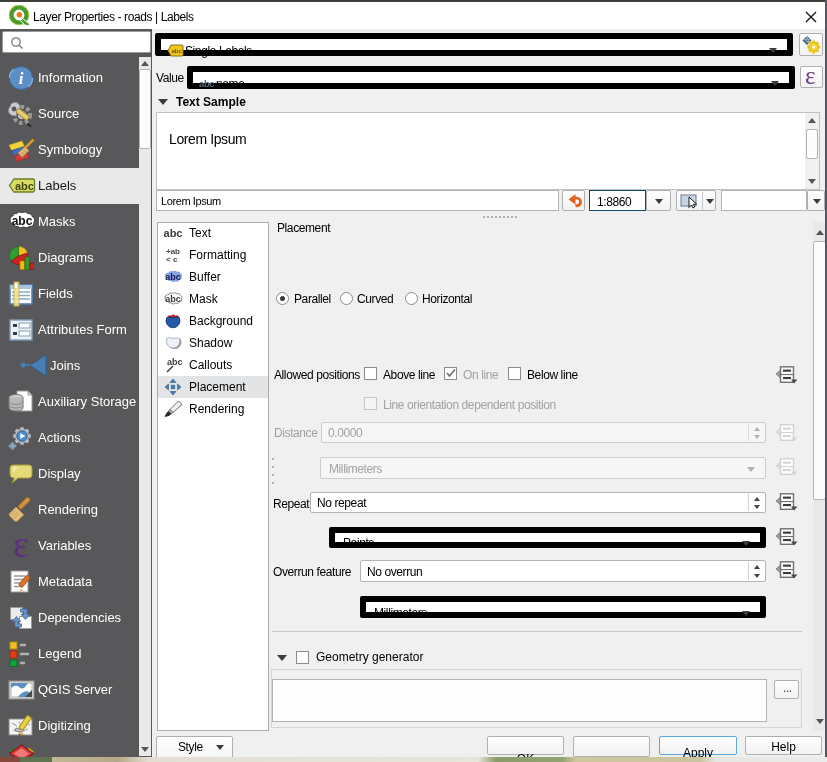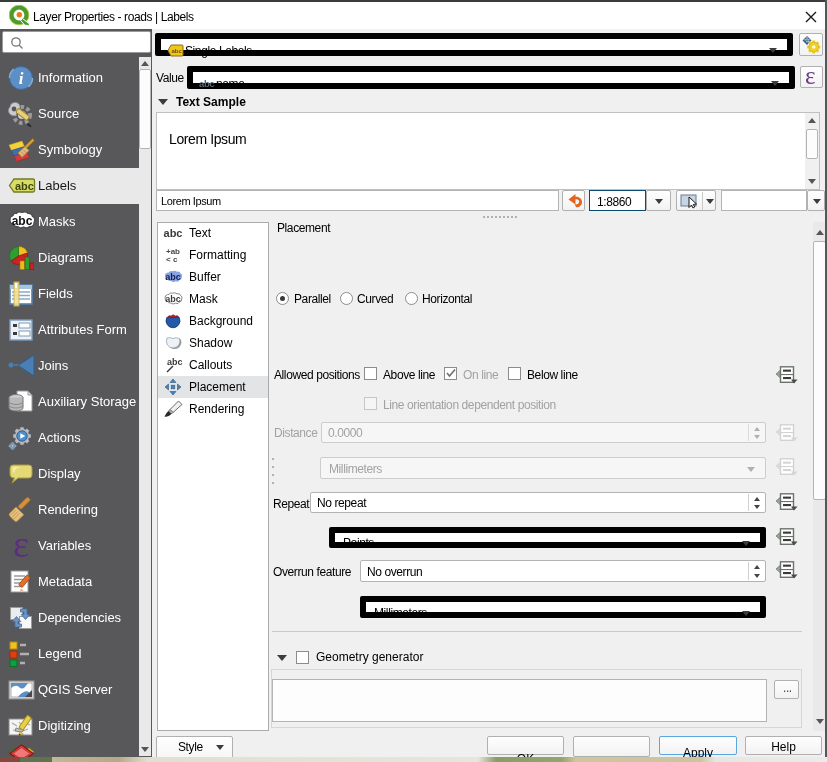--- a/index.html
+++ b/index.html
@@ -113,21 +113,21 @@
 <div class="sb-it" style="top:312px;">
     <svg style="position:absolute;left:8px;top:5px" width="26" height="26" viewBox="0 0 26 26">
 <rect x="2" y="3" width="22" height="20" fill="#eef2f6" stroke="#7a9cbc" stroke-width="1.4"></rect>
 <rect x="5" y="7" width="4" height="3" fill="#3a3a3a"></rect>
 <rect x="11" y="6" width="11" height="5" fill="#fff" stroke="#7a9cbc"></rect>
 <rect x="5" y="15" width="4" height="3" fill="#3a3a3a"></rect>
 <rect x="11" y="14" width="11" height="5" fill="#fff" stroke="#7a9cbc"></rect>
     </svg>
     <span class="sb-tx">Attributes Form</span>
   </div>
-<div class="sb-it" style="top:348px;">
+<div class="sb-it" style="top:348px;margin-left:12px;">
     <svg style="position:absolute;left:8px;top:5px" width="27" height="26" viewBox="0 0 27 26">
 <circle cx="3" cy="12" r="2.5" fill="#4a7fb5"></circle>
 <path d="M6 12 L11 12" stroke="#4a7fb5" stroke-width="1.5"></path>
 <path d="M26 2 L26 23 L10 12.5 Z" fill="#4a7fb5"></path>
 <path d="M26 2 L26 23 L10 12.5 Z" fill="none" stroke="#2f5e8e" stroke-width="1"></path>
     </svg>
     <span class="sb-tx">Joins</span>
   </div>
 <div class="sb-it" style="top:384px;">
     <svg style="position:absolute;left:8px;top:5px" width="26" height="26" viewBox="0 0 26 26">

